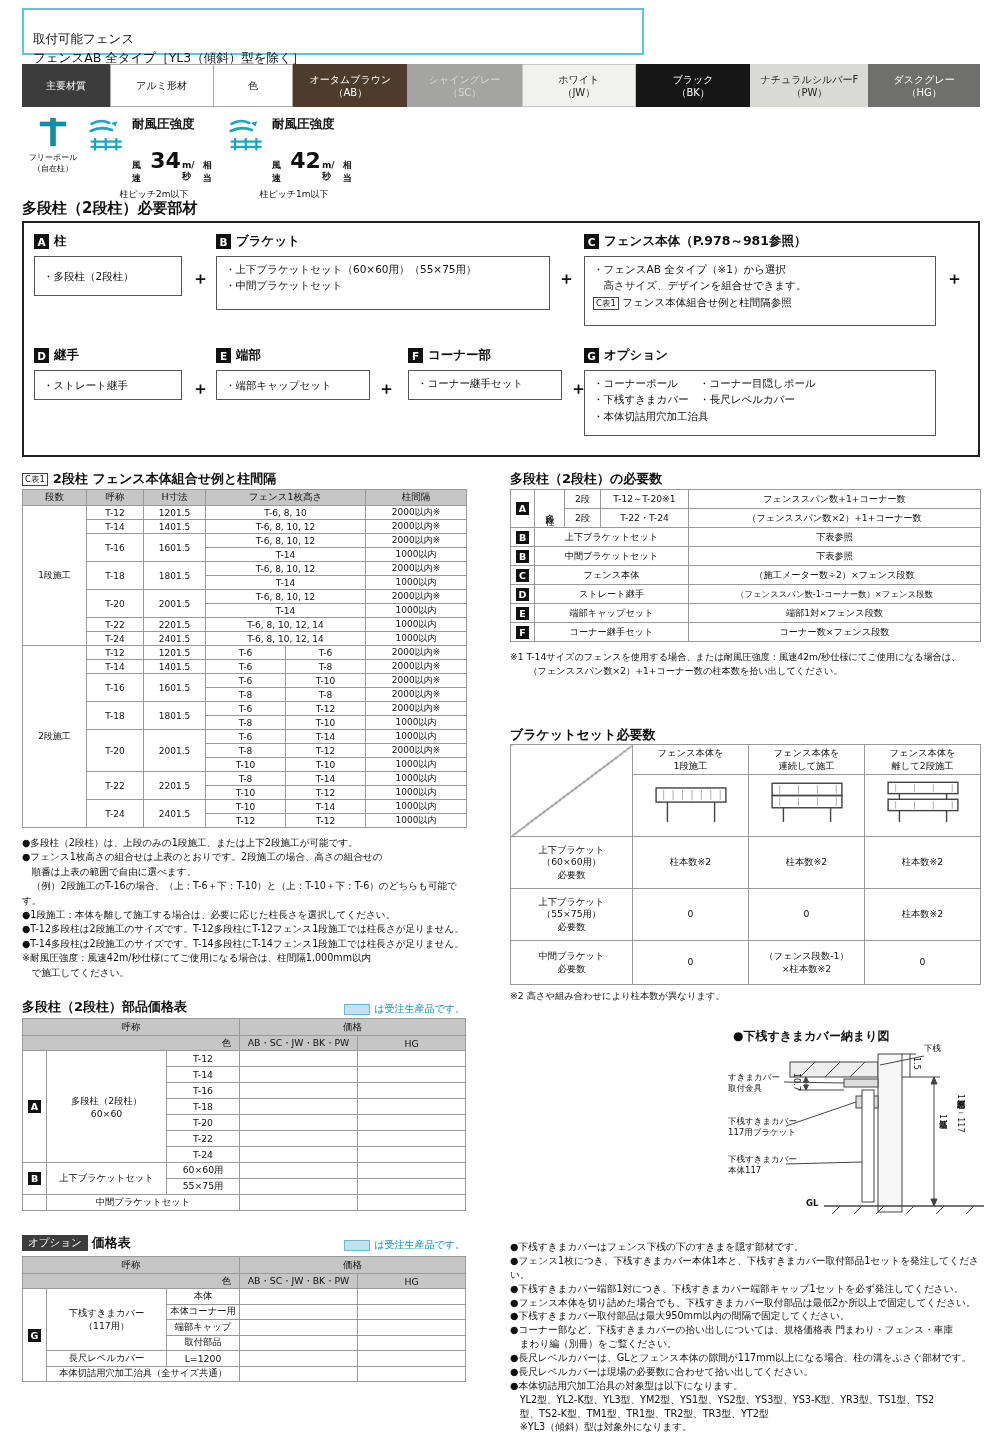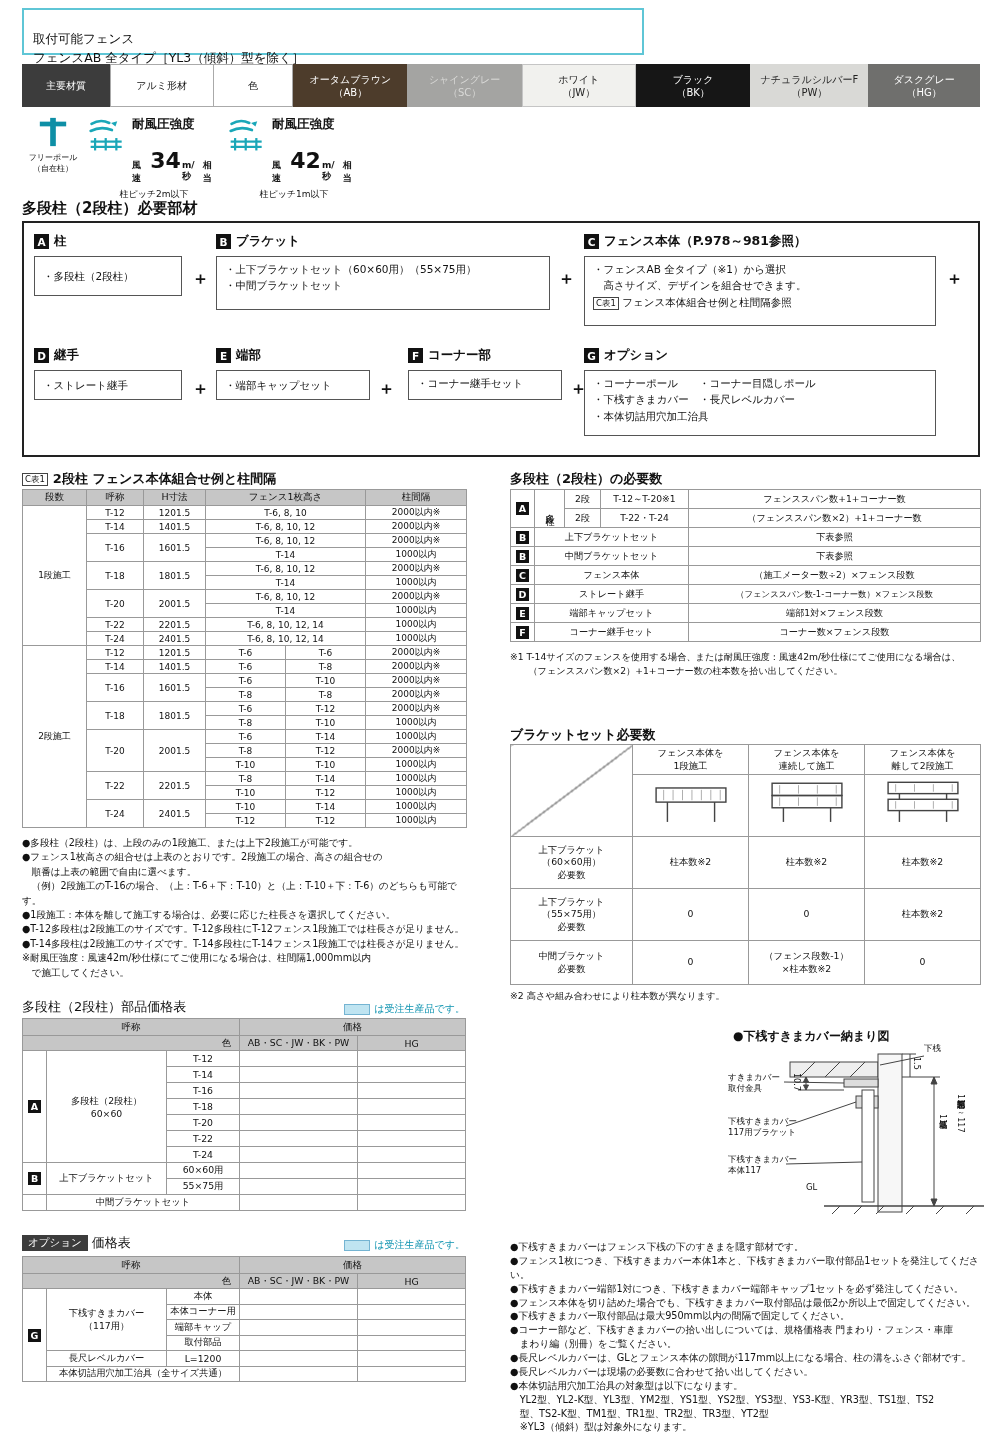--- a/index.html
+++ b/index.html
@@ -70,21 +70,21 @@
 .brtbl td{font-size:9.3px;line-height:1.35}
 .brtbl tr.hrow td{height:30px}
 .brtbl tr.drow td{height:62px}
 .brtbl tr.r1 td{height:52px}
 .brtbl tr.r3 td{height:44px}
 .diagcell{background:linear-gradient(to bottom right,#fff 49.4%,#999 49.4%,#999 50.6%,#fff 50.6%)}
 .br-note{position:absolute;left:510px;top:990px;font-size:9.3px}
 
 
 .price-head{position:absolute;left:22px;top:998px;width:443px;display:flex;justify-content:space-between;align-items:flex-end}
-.tbl-title{font-size:13px;font-weight:normal}
+.tbl-title{font-size:13px;font-weight:bold}
 .mto{display:flex;align-items:center;gap:4px;font-size:10px;color:#0e93b0}
 .mto .swatch{width:26px;height:11px;background:#bfe4f1;border:1px solid #74b4d2}
 .pricetbl{position:absolute;left:22px;top:1018px;width:443px;border:1px solid #777}
 .pricetbl td{height:16px;font-size:9.3px}
 .pricetbl tr.hdr td,.opttbl tr.hdr td{background:#c6c6c6;height:17px;font-size:9.5px}
 .pricetbl tr.hdr2 td,.opttbl tr.hdr2 td{background:#c6c6c6;height:15px}
 .colorcell{text-align:right !important;padding-right:8px !important}
 .opt-head{position:absolute;left:22px;top:1234px;width:443px;display:flex;justify-content:space-between;align-items:flex-end}
 .optlabel{background:#3c3c3c;color:#fff;font-size:10.5px;padding:1px 6px;margin-right:4px;font-weight:normal}
 .opttbl{position:absolute;left:22px;top:1256px;width:443px;border:1px solid #777}
@@ -819,21 +819,21 @@
     <div class="lbl pre" style="left:0;top:26px">すきまカバー
 取付金具</div>
     <div class="vlbl" style="left:64px;top:27px">10.7</div>
     <div class="vlbl" style="left:184px;top:11px">1.5</div>
     <div class="lbl pre" style="left:0;top:70px">下桟すきまカバー
 117用ブラケット</div>
     <div class="lbl pre" style="left:0;top:108px">下桟すきまカバー
 本体117</div>
     <div class="vlbl" style="left:208px;top:68px">基準値117</div>
     <div class="vlbl" style="left:226px;top:48px">調整範囲110～117</div>
-    <div class="lbl" style="left:78px;top:136px;font-weight:normal">GL</div>
+    <div class="lbl" style="left:78px;top:152px;font-weight:bold">GL</div>
   </div>
 
   <div class="bottom-notes pre">●下桟すきまカバーはフェンス下桟の下のすきまを隠す部材です。
 ●フェンス1枚につき、下桟すきまカバー本体1本と、下桟すきまカバー取付部品1セットを発注してください。
 ●下桟すきまカバー端部1対につき、下桟すきまカバー端部キャップ1セットを必ず発注してください。
 ●フェンス本体を切り詰めた場合でも、下桟すきまカバー取付部品は最低2か所以上で固定してください。
 ●下桟すきまカバー取付部品は最大950mm以内の間隔で固定してください。
 ●コーナー部など、下桟すきまカバーの拾い出しについては、規格価格表 門まわり・フェンス・車庫
 　まわり編（別冊）をご覧ください。
 ●長尺レベルカバーは、GLとフェンス本体の隙間が117mm以上になる場合、柱の溝をふさぐ部材です。

